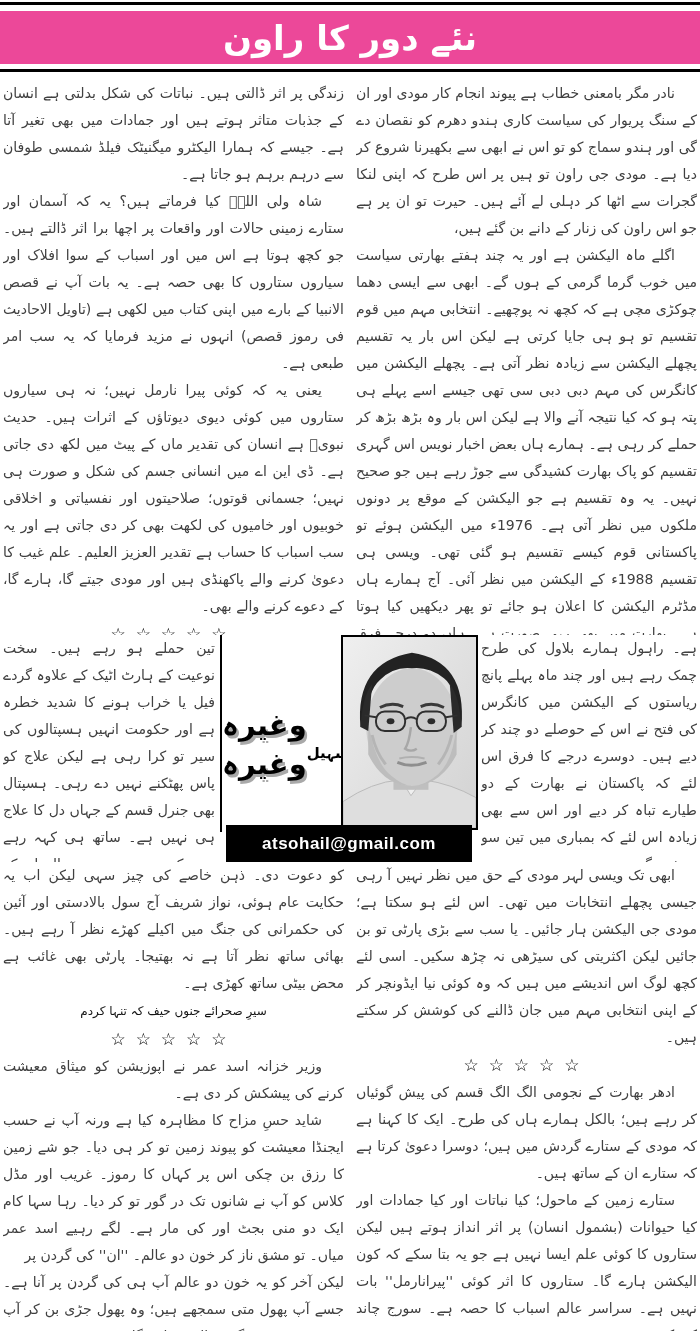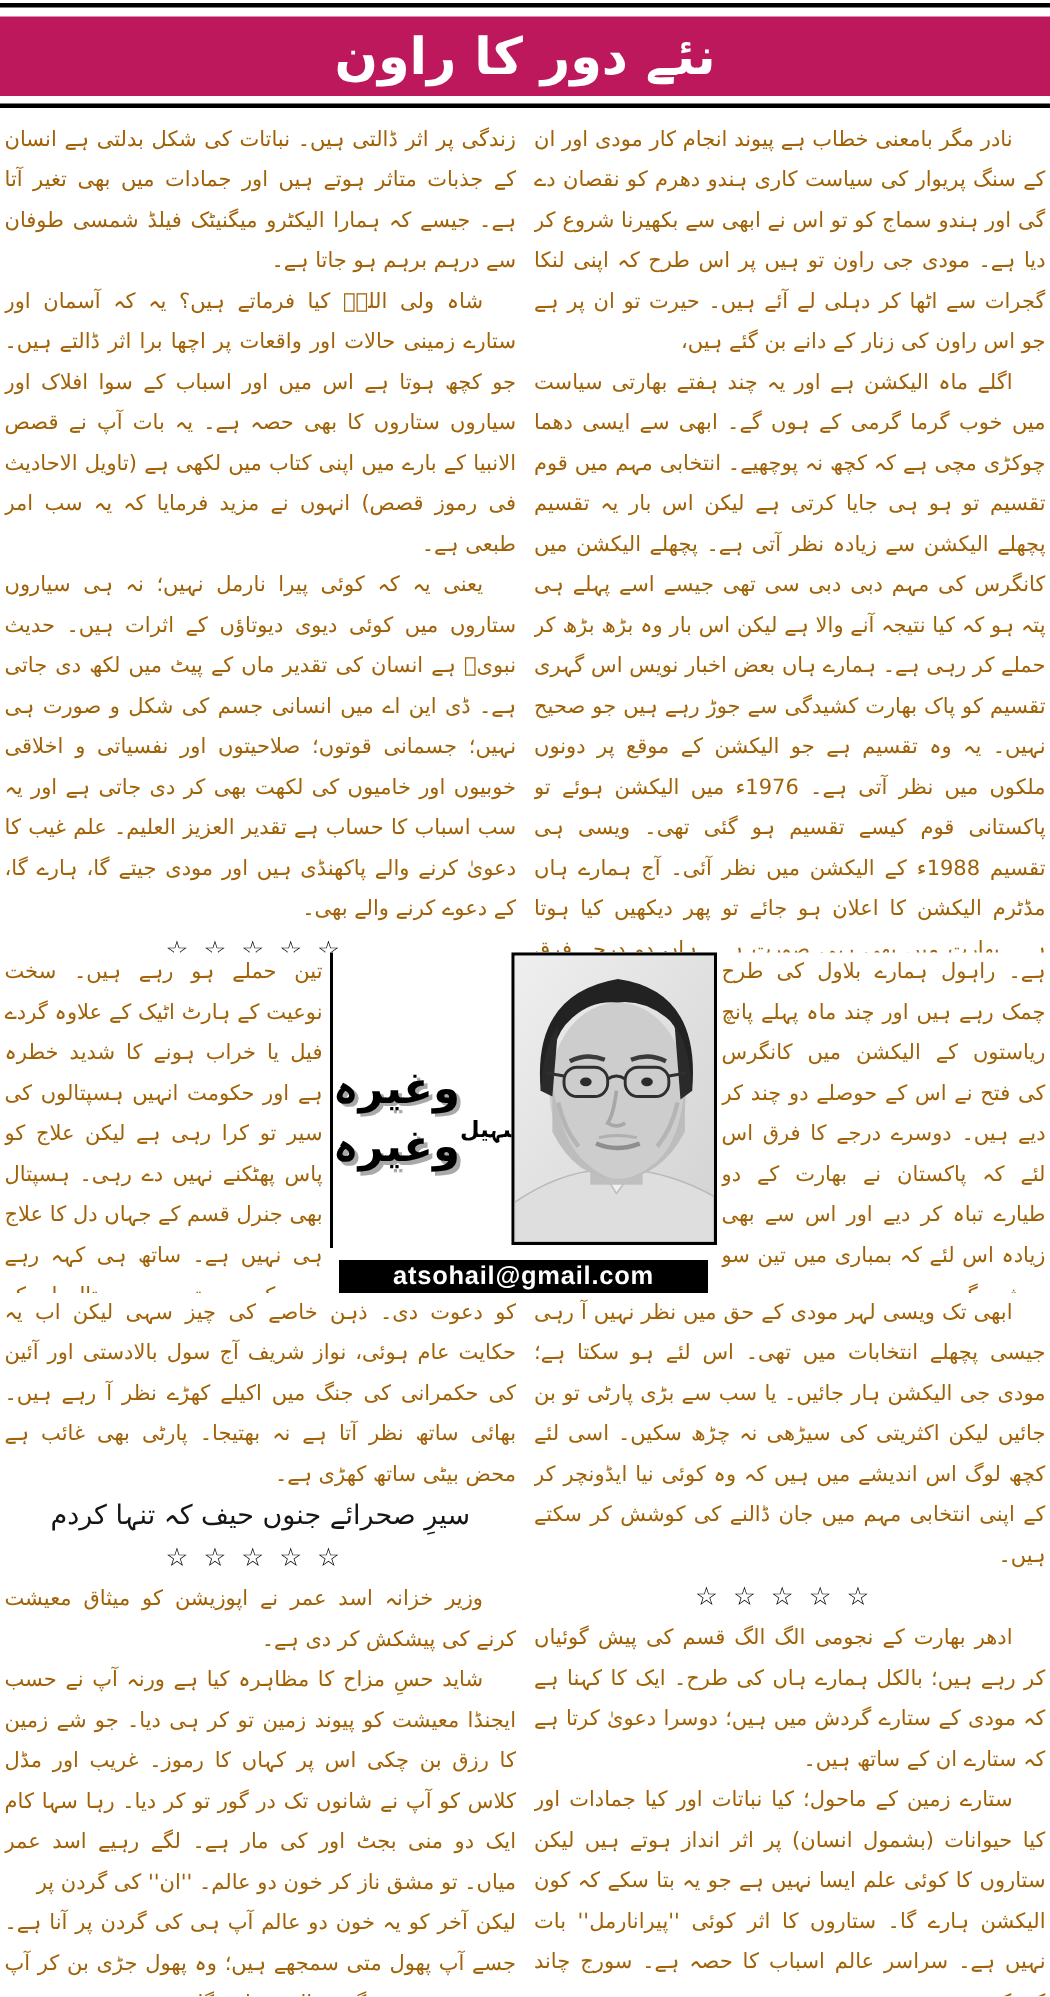--- a/index.html
+++ b/index.html
@@ -4,68 +4,68 @@
 <style>
   html,body{margin:0;padding:0;background:#fff;}
   .page{
     position:relative;width:700px;height:1331px;background:#ffffff;overflow:hidden;
     font-family:"DejaVu Sans",sans-serif;color:#111;
   }
   .rule{position:absolute;left:0;right:0;height:3px;background:#000;}
   .rule-top{top:2px;}
   .rule-mid{top:69px;}
   .masthead{
-    position:absolute;top:11px;left:0;right:0;height:53px;background:#be185d;
+    position:absolute;top:11px;left:0;right:0;height:53px;background:#ec4899;
     display:flex;align-items:center;justify-content:center;
   }
   .masthead-title{
     color:#ffffff;font-size:34px;font-weight:bold;direction:rtl;letter-spacing:1px;
   }
   .body-cols{
     position:absolute;top:80px;left:3px;width:694px;height:1251px;
     display:flex;gap:12px;
   }
   .col{width:341px;display:flex;flex-direction:column;}
   .seg{overflow:hidden;direction:rtl;}
   .seg1{height:555px;}
   .seg2{height:227px;}
   .seg3{flex:1;}
   .seg2-left{width:212px;align-self:flex-start;}
   .seg2-right{width:216px;align-self:flex-end;}
   .para{
     margin:0;font-size:14px;line-height:27px;text-align:justify;text-justify:inter-word;
-    text-indent:22px;color:#a16207;
+    text-indent:22px;color:#404040;
   }
   .para.cont{text-indent:0;}
   .stars{
     text-align:center;font-size:17px;line-height:28px;letter-spacing:10px;color:#000;
     direction:ltr;
   }
-  .verse{text-align:center;font-size:18px;line-height:28px;color:#151515;}
+  .verse{text-align:center;font-size:12px;line-height:28px;color:#151515;}
   
   .inset{position:absolute;left:220px;top:635px;width:258px;height:227px;background:#fff;}
   .inset-top{display:flex;height:197px;border-left:2px solid #000;}
   .inset-left{
     width:117px;display:flex;flex-direction:row;align-items:center;
     padding-top:22px;box-sizing:border-box;
   }
   .col-title{
     font-size:29px;font-weight:bold;line-height:39px;direction:rtl;text-align:center;
     color:#000;text-shadow:2.5px 2.5px 0 #a9a9a9;
   }
   .author-name{
     margin-top:16px;font-size:15px;font-weight:bold;direction:rtl;color:#000;white-space:nowrap;
   }
   .photo{
     width:137px;height:195px;border:2px solid #000;box-sizing:border-box;margin-left:2px;
     background:#e3e3e3;overflow:hidden;
   }
   .photo svg{display:block;width:100%;height:100%;}
   .email-bar{
-    position:absolute;left:6px;right:6px;bottom:0;height:22px;background:#000;
+    position:absolute;left:6px;right:6px;bottom:0;height:37px;background:#000;
     display:flex;align-items:center;justify-content:center;margin-top:46px;
   }
   .email-text{
     color:#fff;font-family:"Liberation Sans",sans-serif;font-weight:bold;font-size:17px;
     letter-spacing:.5px;
   }
 </style>
 </head>
 <body>
 

